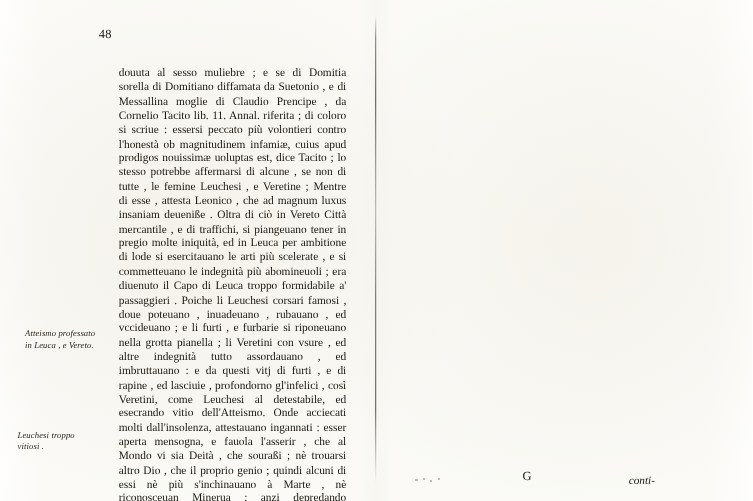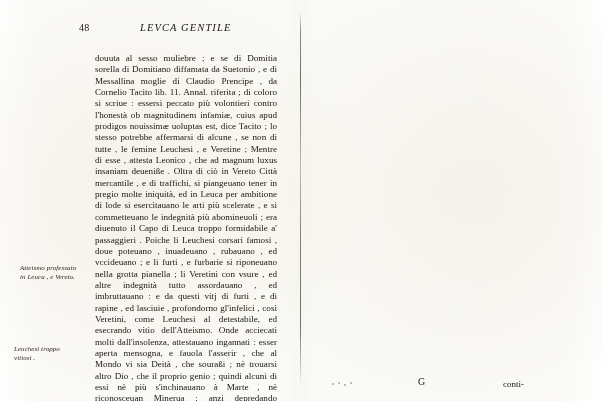--- a/index.html
+++ b/index.html
@@ -121,20 +121,21 @@
     top: 376px;
     font-size: 10px;
     color: #1a1715;
   }
   #catchword-right {
     position: absolute;
     left: 503px;
     top: 379px;
     font-size: 9px;
     color: #1a1715;
+    font-style: italic;
   }
 
   
   #speckle {
     position: absolute;
     left: 330px;
     top: 381px;
     width: 26px;
     height: 7px;
     opacity: 0.30;
@@ -150,21 +151,20 @@
 
 <div id="scan">
 
   <div id="paper-tone"></div>
   <div id="gutter"></div>
 
   <div class="page" id="page-left">
 
     <div class="folio" id="lp-folio">48</div>
 
-    <div class="running-head" id="lp-head">LEVCA GENTILE</div>
 
     <div class="textblock" id="lp-body">
       <p>douuta al sesso muliebre ; e se di Domitia sorella di Domitiano diffamata da Suetonio , e di Messallina moglie di Claudio Prencipe , da Cornelio Tacito lib. 11. Annal. riferita ; di coloro si scriue : essersi peccato più volontieri contro l'honestà ob magnitudinem infamiæ, cuius apud prodigos nouissimæ uoluptas est, dice Tacito ; lo stesso potrebbe affermarsi di alcune , se non di tutte , le femine Leuchesi , e Veretine ; Mentre di esse , attesta Leonico , che ad magnum luxus insaniam deueniße . Oltra di ciò in Vereto Città mercantile , e di traffichi, si piangeuano tener in pregio molte iniquità, ed in Leuca per ambitione di lode si esercitauano le arti più scelerate , e si commetteuano le indegnità più abomineuoli ; era diuenuto il Capo di Leuca troppo formidabile a' passaggieri . Poiche li Leuchesi corsari famosi , doue poteuano , inuadeuano , rubauano , ed vccideuano ; e li furti , e furbarie si riponeuano nella grotta pianella ; li Veretini con vsure , ed altre indegnità tutto assordauano , ed imbruttauano : e da questi vitj di furti , e di rapine , ed lasciuie , profondorno gl'infelici , così Veretini, come Leuchesi al detestabile, ed esecrando vitio dell'Atteismo. Onde acciecati molti dall'insolenza, attestauano ingannati : esser aperta mensogna, e fauola l'asserir , che al Mondo vi sia Deità , che souraßi ; nè trouarsi altro Dio , che il proprio genio ; quindi alcuni di essi nè più s'inchinauano à Marte , nè riconosceuan Minerua ; anzi depredando spogliauano quanto di bello haueua quel profanissimo Tempio , e seguiuano per l'appunto , quanto suggeriuan loro li disfordinati appetiti , da' quali sospinti . rubauano , vccideuano , insolentiuano , lasciui , sporchi , indegni , vitiosi , ed Attei furiosi , e bestiali , senza</p>
     </div>
 
     <div class="marginal" id="note-atteismo">Atteismo professato in Leuca , e Vereto.</div>
 
     <div class="marginal" id="note-leuchesi">Leuchesi troppo vitiosi .</div>
   </div>
 

